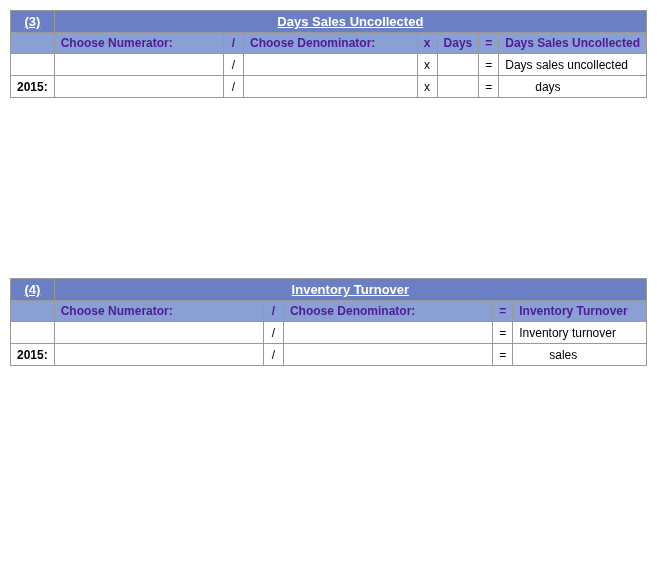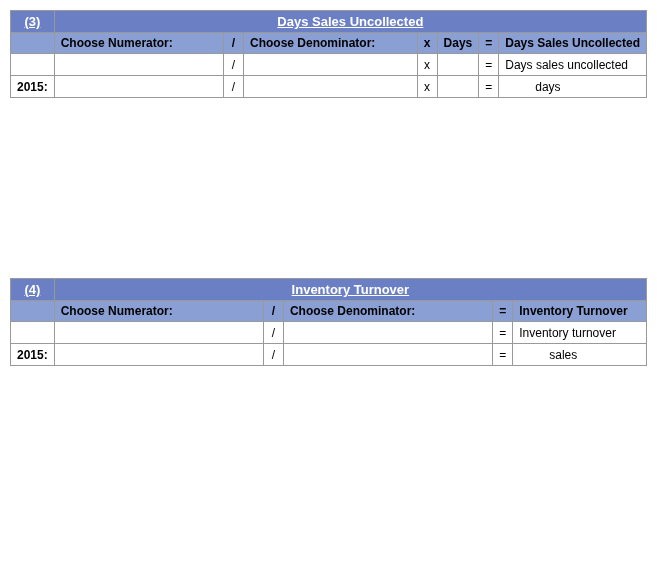--- a/index.html
+++ b/index.html
@@ -30,21 +30,21 @@
     .header-row td {
       background-color: #6b7fc4;
       color: #ffffff;
       font-weight: bold;
       text-align: center;
       font-size: 13px;
       text-decoration: underline;
     }
     .label-row td {
       background-color: #8a9fd4;
-      color: #000000;
+      color: #4c1d95;
       font-weight: bold;
     }
     .data-row td {
       background-color: #ffffff;
     }
     .section-num {
       background-color: #8a9fd4;
       color: #000;
       font-weight: bold;
       width: 30px;

